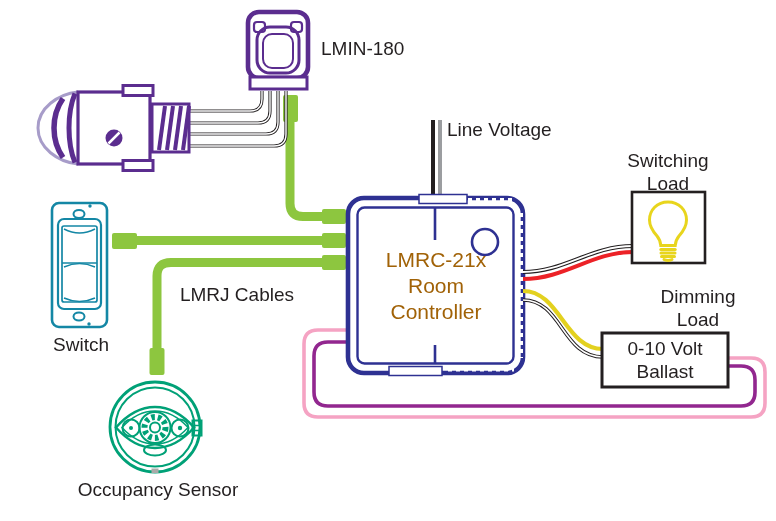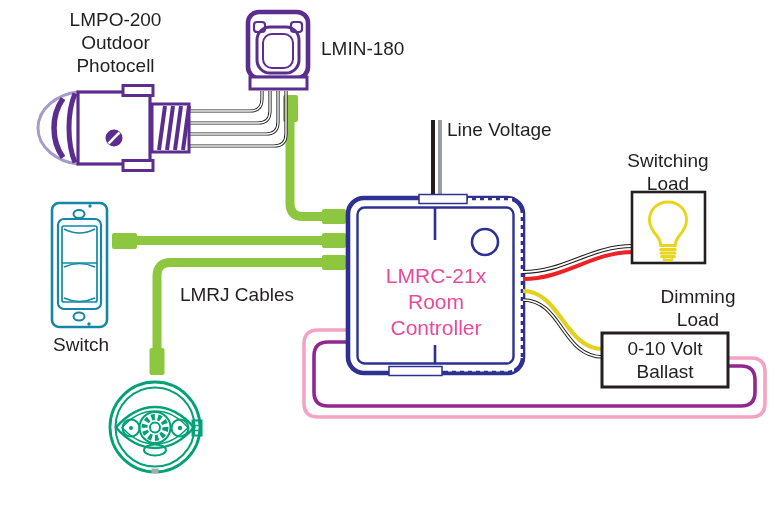--- a/index.html
+++ b/index.html
@@ -2,21 +2,21 @@
 <html><head>
 <meta charset="utf-8">
 <style>
   html,body{margin:0;padding:0;background:#fff;}
   #stage{position:relative;width:776px;height:521px;background:#ffffff;overflow:hidden;
          font-family:"Liberation Sans",sans-serif;}
   #wires-svg{position:absolute;left:0;top:0;}
   .lbl{position:absolute;color:#231f20;font-size:19px;line-height:23px;
        white-space:pre-line;text-align:center;}
   .lbl.left{text-align:left;}
-  .controller-text{color:#ec4899;font-size:21px;line-height:26px;margin-top:16px;}
+  .controller-text{color:#a16207;font-size:21px;line-height:26px;}
 </style>
 </head>
 <body>
 
 <div id="stage">
 
 <svg id="wires-svg" width="776" height="521" viewBox="0 0 776 521">
 
   <g fill="none">
     <path d="M 346,330 H 318 Q 304,330 304,344 V 403 Q 304,417 318,417 H 751 Q 765,417 765,403 V 372 Q 765,358 751,358 H 726" stroke="#f5a3c3" stroke-width="3.6"></path>
@@ -156,23 +156,20 @@
     <circle cx="180" cy="428" r="8.5" stroke-width="2"></circle>
     <circle cx="180" cy="428" r="2.2" fill="#00a177" stroke="none"></circle>
     <ellipse cx="155" cy="450" rx="11" ry="5.5" stroke-width="2"></ellipse>
     <rect x="192.5" y="420.5" width="9" height="15" stroke-width="2"></rect>
     <line x1="192.5" y1="425.5" x2="201.5" y2="425.5" stroke-width="1.5"></line>
     <line x1="192.5" y1="430.5" x2="201.5" y2="430.5" stroke-width="1.5"></line>
     <rect x="151.5" y="468.5" width="7" height="4.5" fill="#a9aba9" stroke="none"></rect>
   </g>
 </svg>
 
-<div class="lbl" style="left:38px;top:8px;width:155px;">LMPO-200
-Outdoor
-Photocell</div>
 
 <div class="lbl left" style="left:321px;top:37px;width:120px;">LMIN-180</div>
 
 <div class="lbl left" style="left:447px;top:118px;width:140px;">Line Voltage</div>
 
 <div class="lbl" style="left:606px;top:139px;width:124px;margin-top:10px;">Switching
 Load</div>
 
 <div class="lbl" style="left:636px;top:285px;width:124px;">Dimming
 Load</div>
@@ -181,14 +178,15 @@
 Ballast</div>
 
 <div class="lbl controller-text" style="left:358px;top:247px;width:156px;">LMRC-21x
 Room
 Controller</div>
 
 <div class="lbl" style="left:167px;top:283px;width:140px;text-align:center;">LMRJ Cables</div>
 
 <div class="lbl" style="left:42px;top:333px;width:78px;">Switch</div>
 
+<div class="lbl" style="left:58px;top:478px;width:200px;">Occupancy Sensor</div>
 
 </div>
 
 </body></html>

